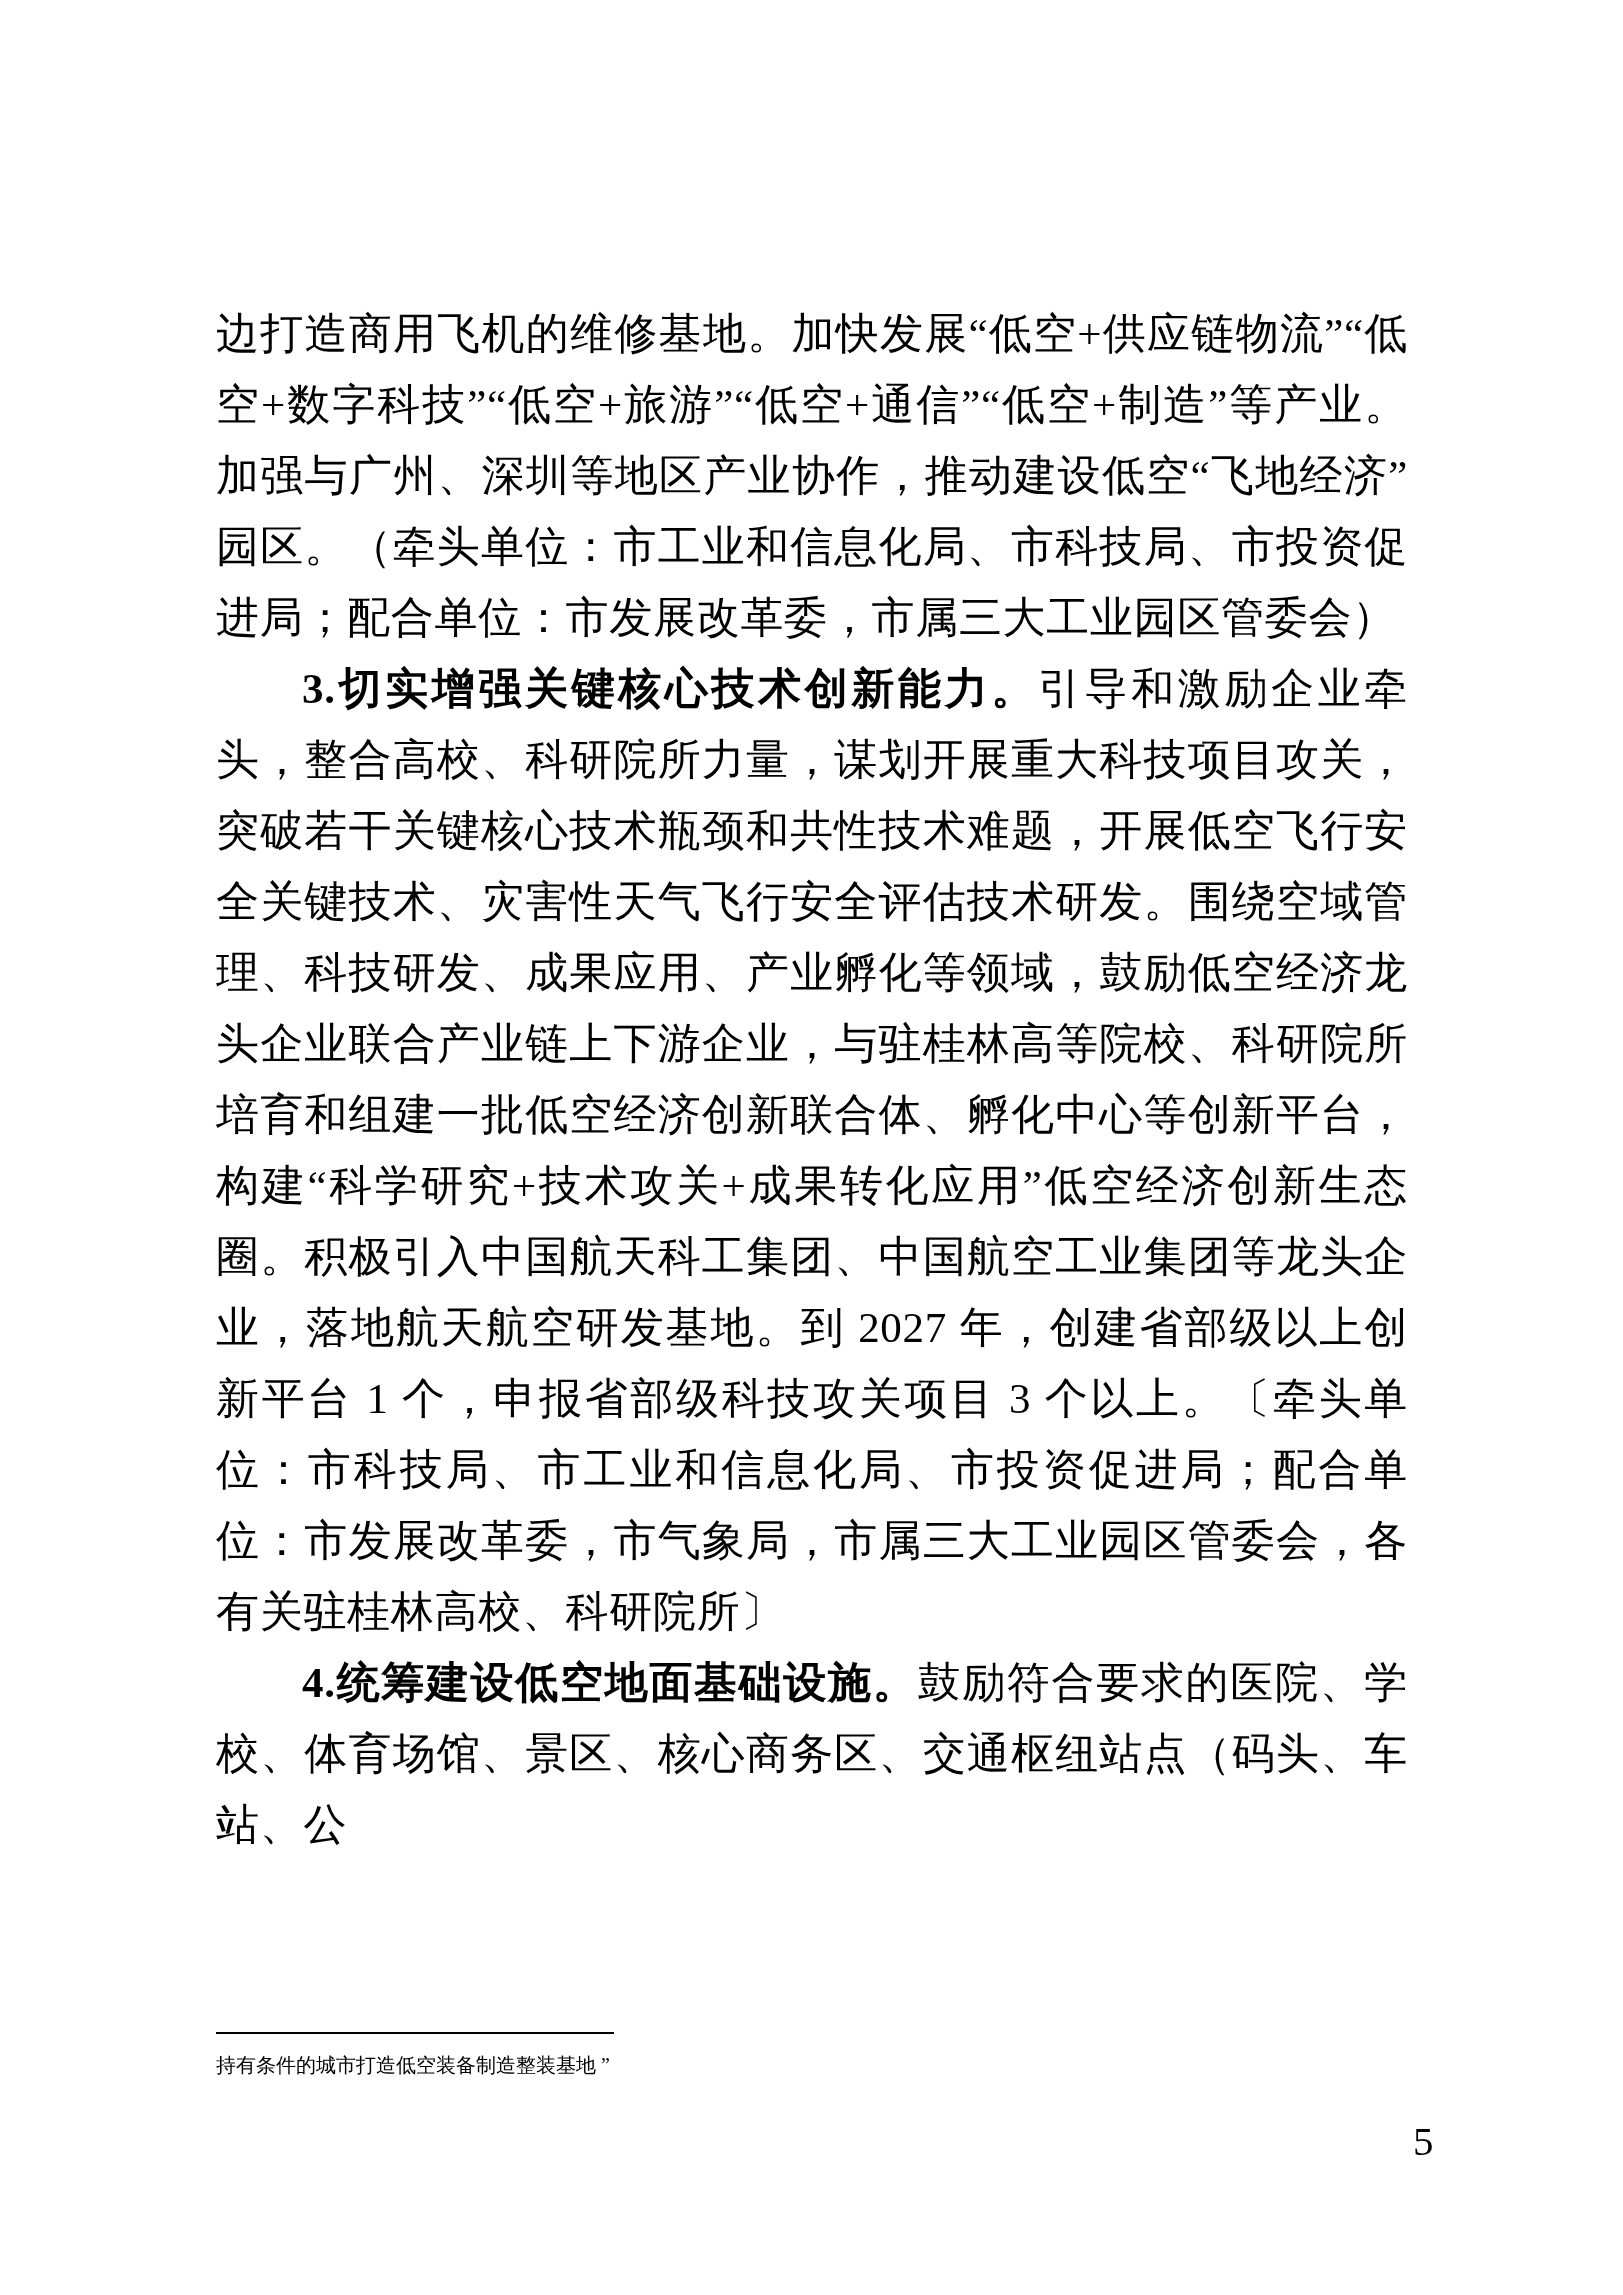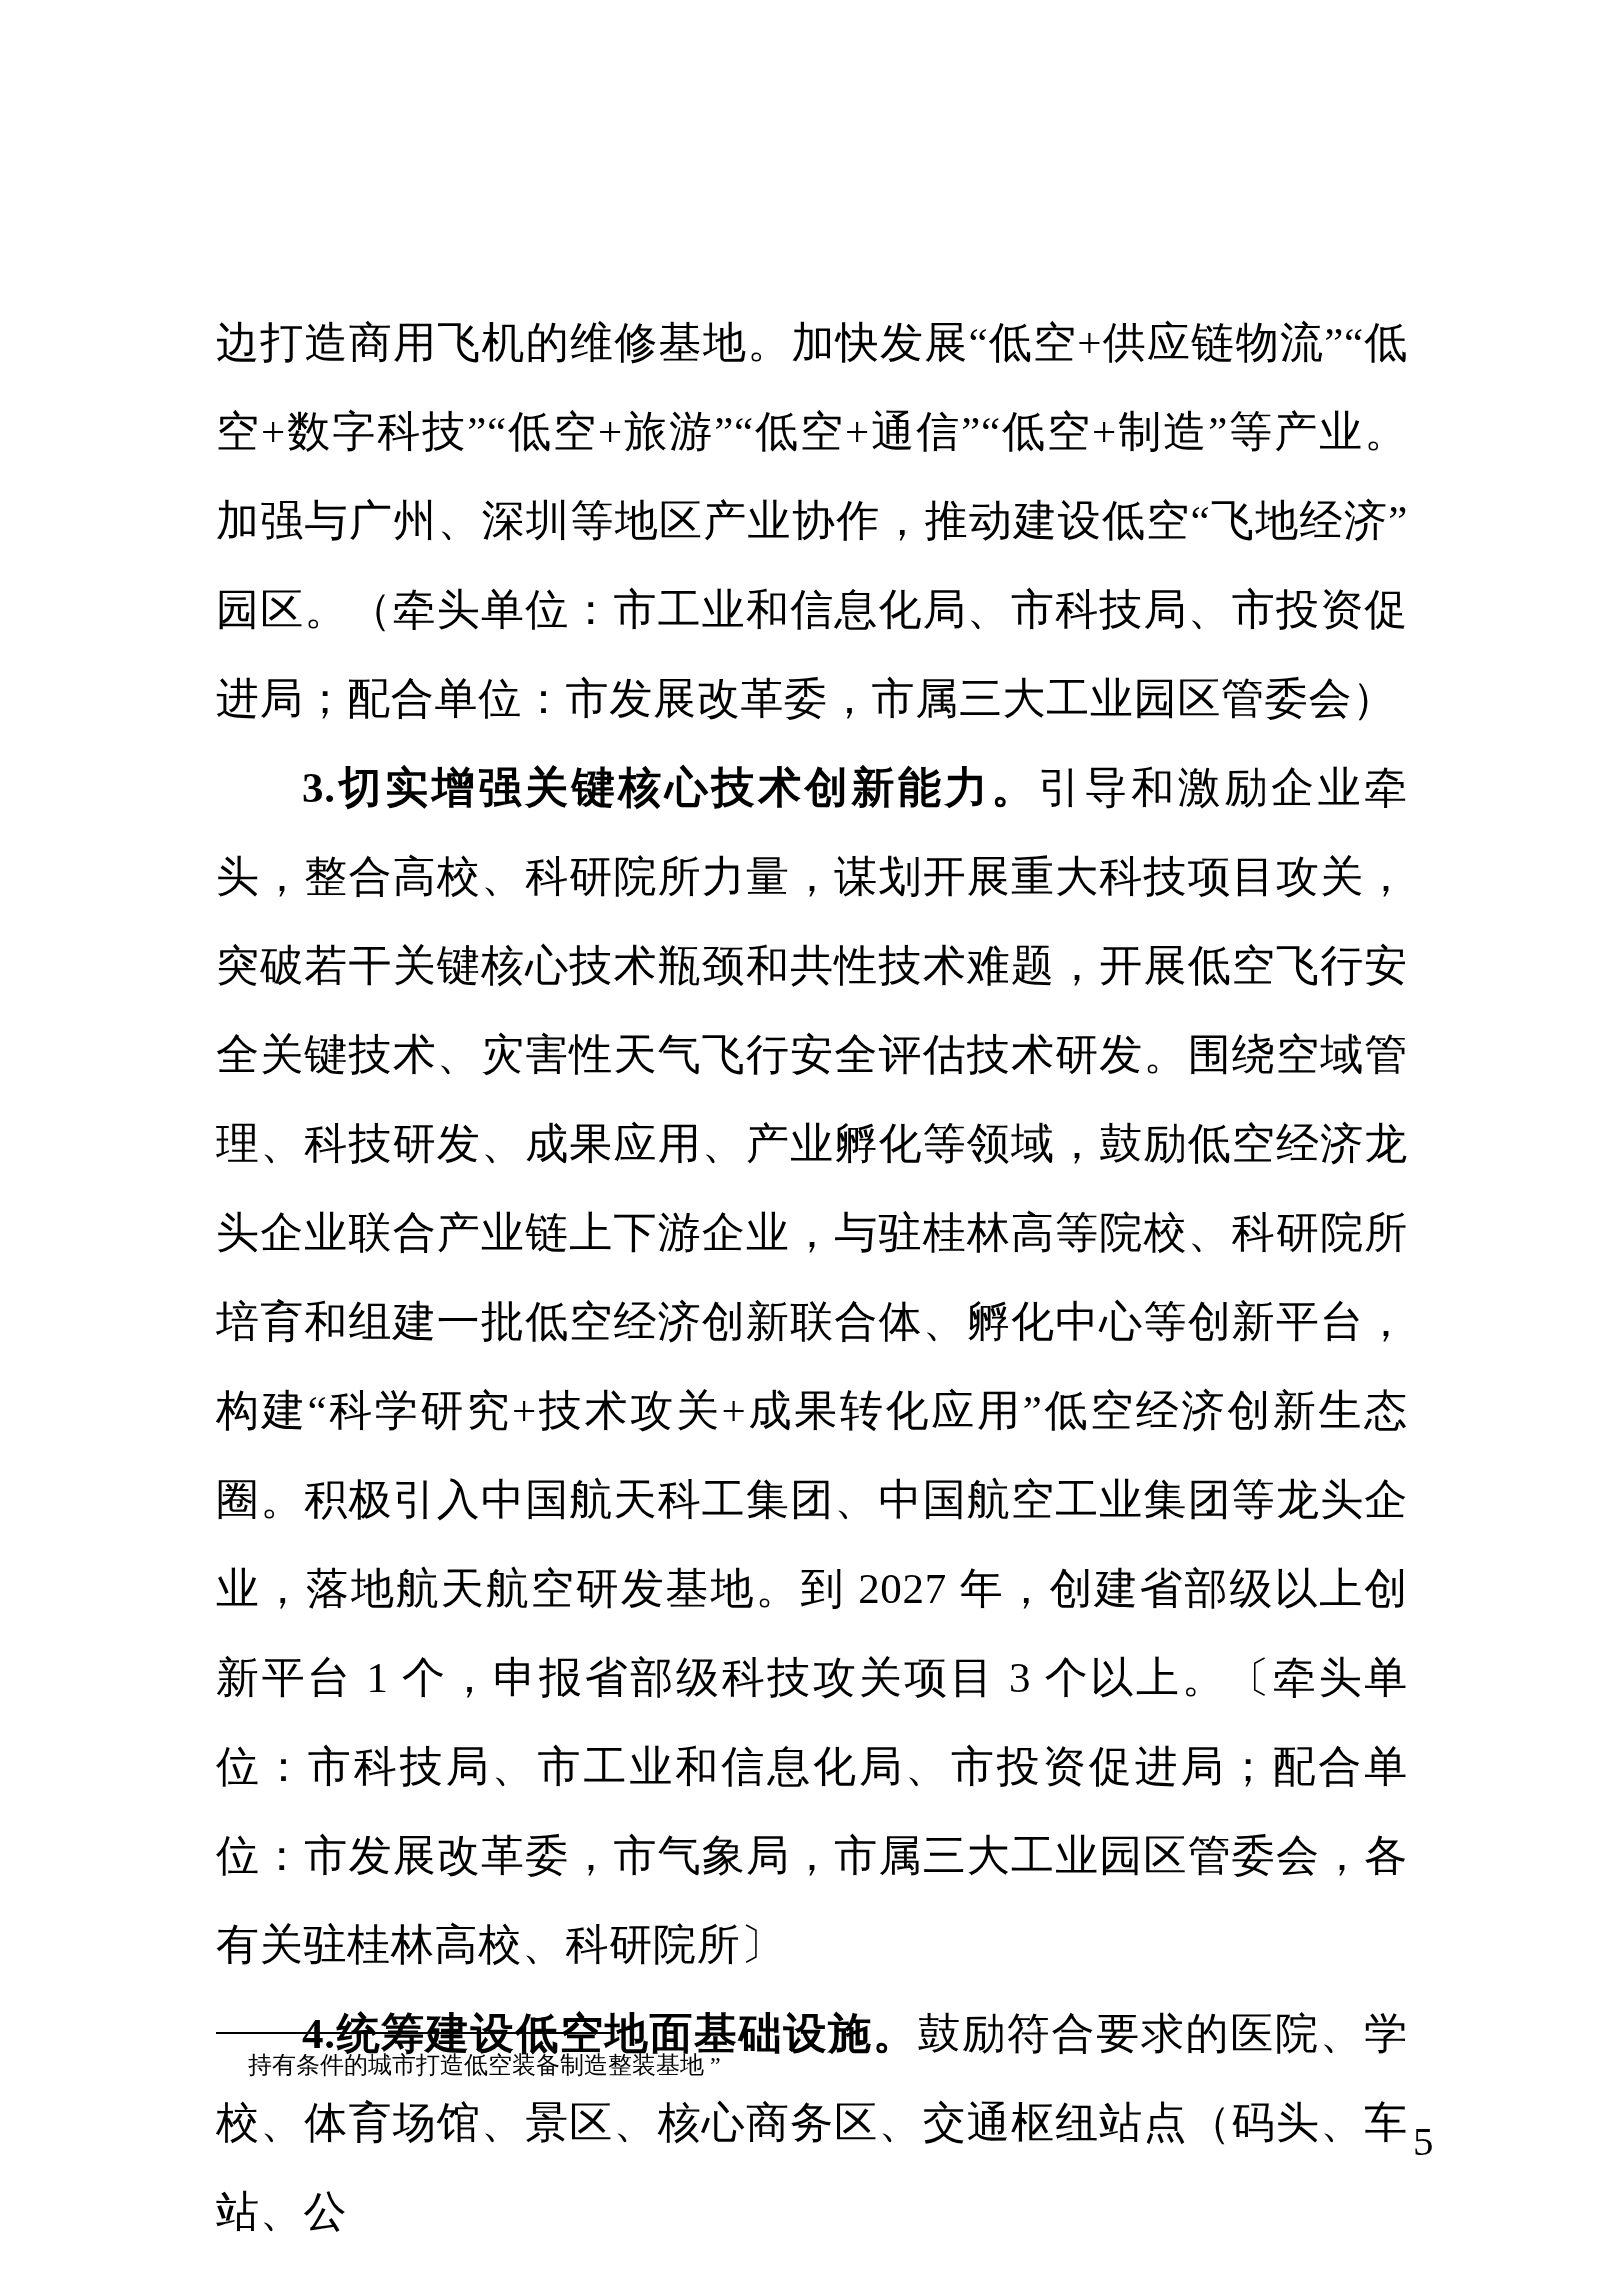--- a/index.html
+++ b/index.html
@@ -16,21 +16,21 @@
     color: #000000;
     font-family: "Liberation Serif", "DejaVu Serif", serif;
     overflow: hidden;
   }
   .body-text {
     position: absolute;
     left: 216px;
     top: 298px;
     width: 1192px;
     font-size: 43px;
-    line-height: 89px;
+    line-height: 71px;
     text-align: justify;
     text-justify: inter-character;
     letter-spacing: 0.7px;
   }
   .para {
     margin: 0;
     padding: 0;
     text-indent: 2em;
   }
   .para.no-indent {
@@ -45,24 +45,23 @@
     top: 2032px;
     width: 398px;
     height: 2px;
     background: #000000;
   }
   .footnote {
     position: absolute;
     left: 216px;
     top: 2047px;
     width: 1192px;
-    font-size: 24px;
+    font-size: 20px;
     line-height: 37px;
     color: #000000;
-    margin-left: 32px;
   }
   .page-number {
     position: absolute;
     left: 1413px;
     top: 2121px;
     font-size: 41px;
     line-height: 41px;
     color: #000000;
   }
 </style>

